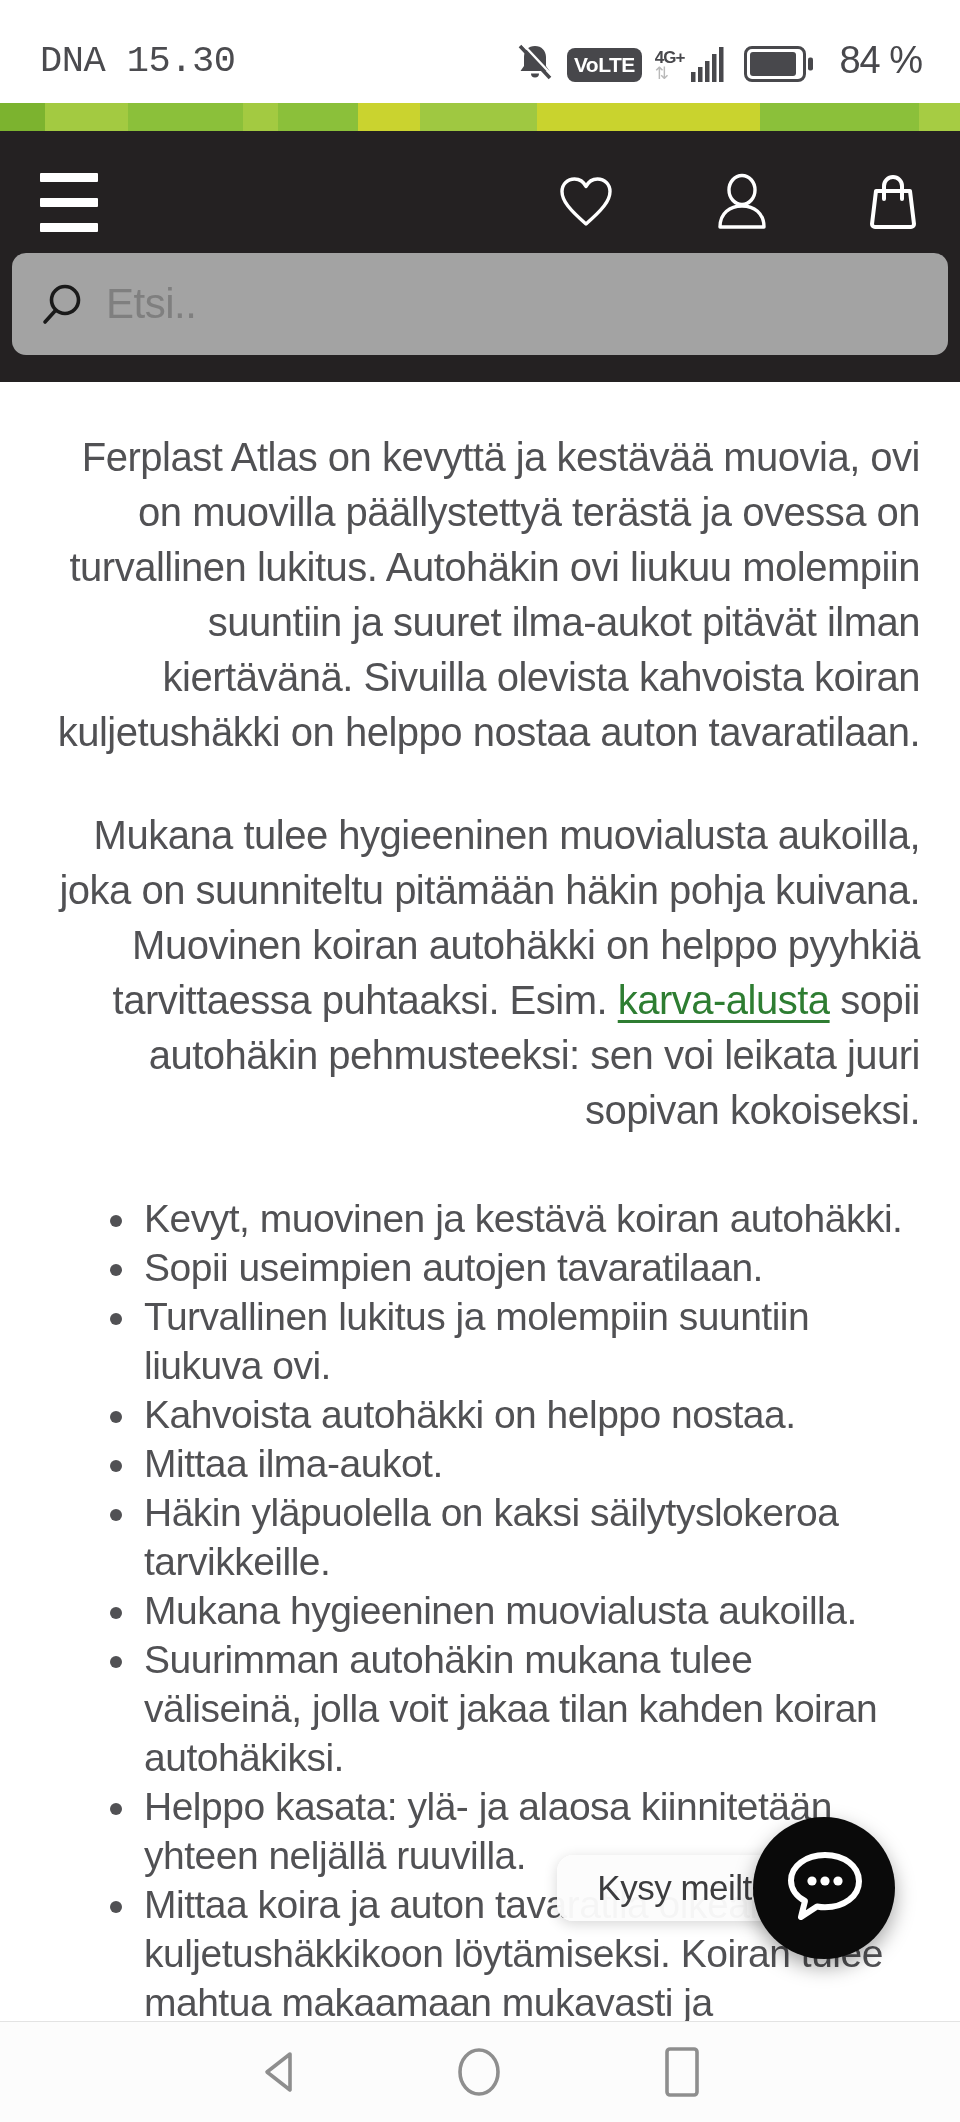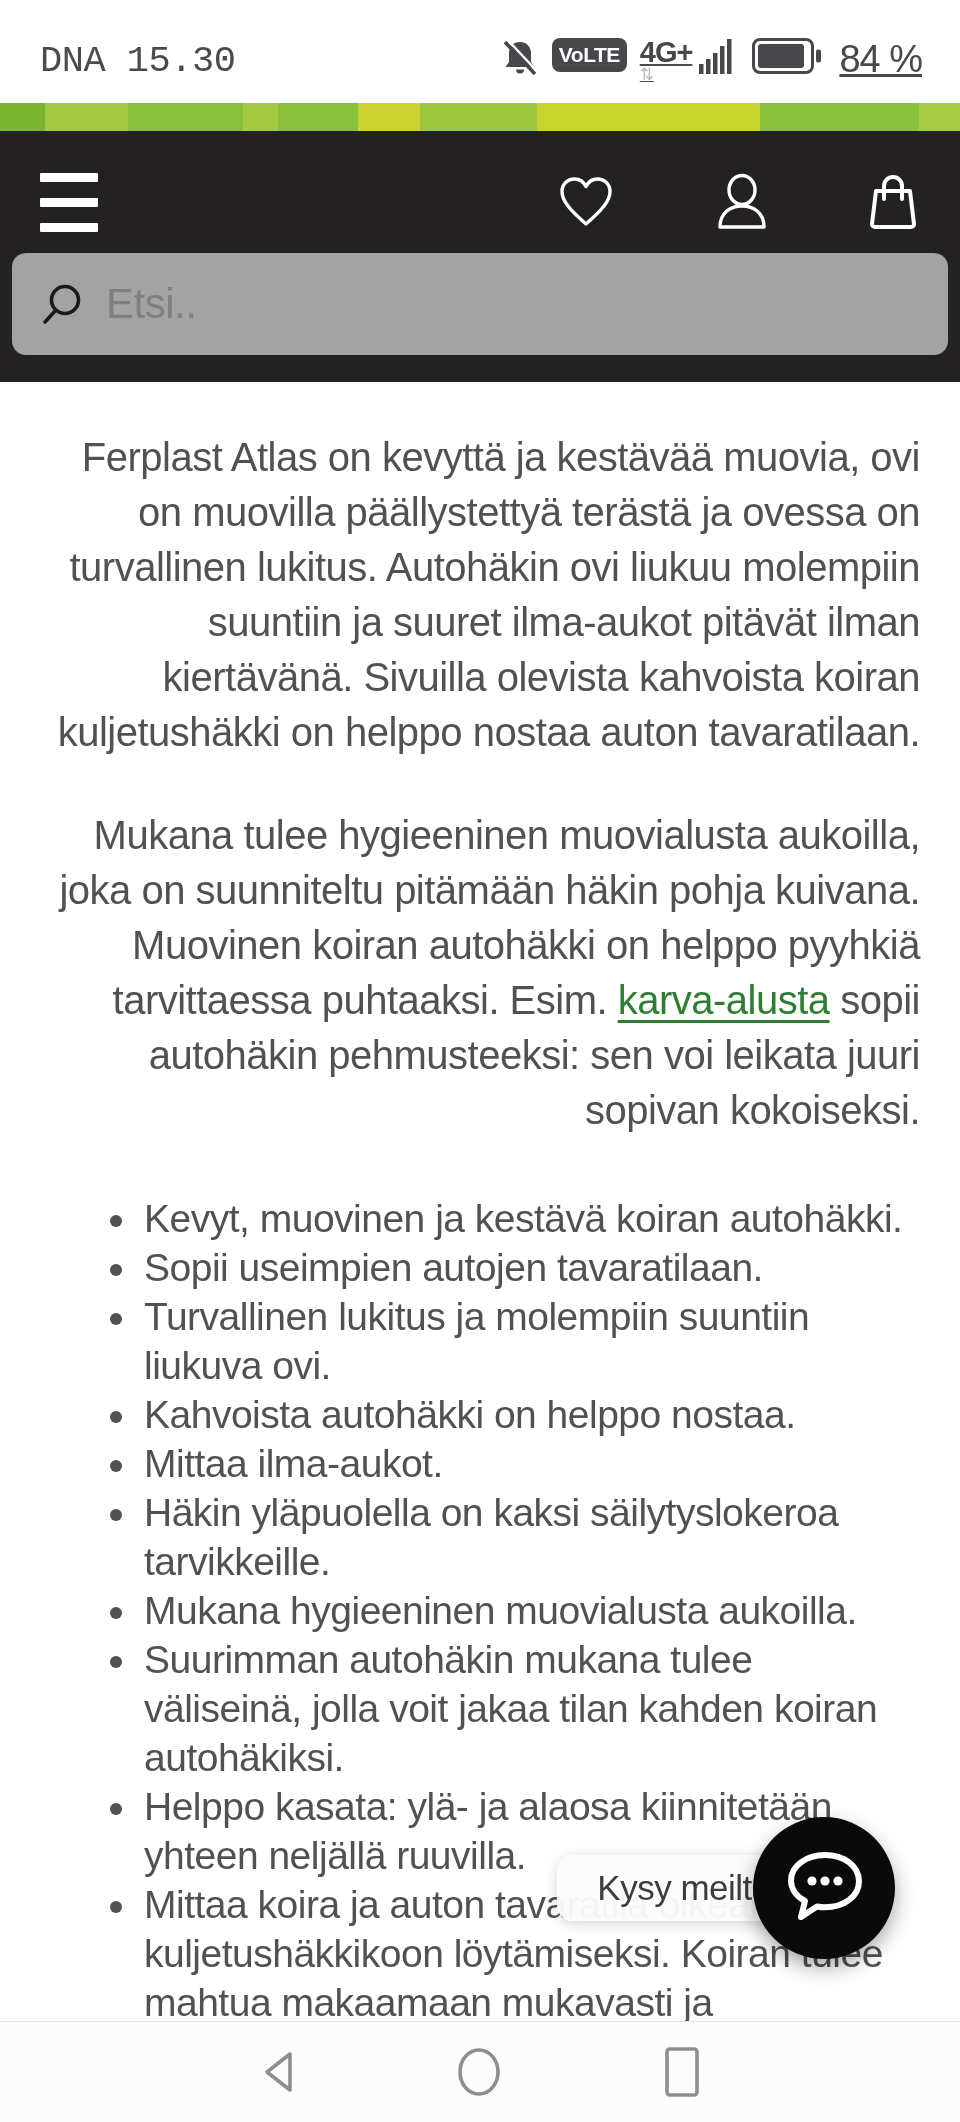--- a/index.html
+++ b/index.html
@@ -6,32 +6,32 @@
   body{
     width:960px;height:2122px;overflow:hidden;background:#ffffff;position:relative;
     font-family:"Liberation Sans","DejaVu Sans",sans-serif;
   }
   
   .status-bar{
     height:103px;box-sizing:border-box;display:flex;align-items:center;
     justify-content:space-between;padding:18px 38px 0 40px;color:#4b4b4f;background:#fff;
   }
   .carrier-time{font-size:37px;letter-spacing:-0.5px;font-family:Liberation Mono, monospace;}
-  .status-right{display:flex;align-items:flex-start;gap:13px;text-decoration:underline;}
+  .status-right{display:flex;align-items:flex-end;gap:13px;}
   .volte-badge{
     background:#47474b;color:#fff;font-size:21px;font-weight:bold;
     border-radius:8px;padding:5px 7px;letter-spacing:-0.5px;
   }
   .network{display:flex;flex-direction:column;align-items:flex-start;line-height:1;margin-right:-6px;}
-  .network-label{font-size:29px;font-weight:bold;color:#48484c;letter-spacing:-1px;}
+  .network-label{font-size:17px;font-weight:bold;color:#48484c;letter-spacing:-1px;}
   .network-arrows{font-size:17px;color:#b9b9b9;margin-top:-1px;}
   .battery{width:56px;height:30px;border:3px solid #48484c;border-radius:8px;position:relative;margin-left:4px;}
   .battery-fill{position:absolute;left:3px;top:3px;bottom:3px;width:82%;background:#48484c;border-radius:3px;}
   .battery-tip{position:absolute;right:-10px;top:50%;transform:translateY(-50%);width:5px;height:13px;background:#48484c;border-radius:2px;}
-  .battery-percent{font-size:38px;color:#48484c;margin-left:12px;letter-spacing:-1px;}
+  .battery-percent{font-size:38px;color:#48484c;margin-left:20px;letter-spacing:-1px;}
   
   .green-bar{height:28px;display:flex;width:100%;}
   .green-bar > div{height:100%;flex:none;}
   
   .app-header{background:#242122;height:251px;box-sizing:border-box;padding:28px 12px 0 12px;}
   .header-row{display:flex;align-items:center;height:86px;padding:0 30px 0 28px;}
   .hamburger{width:58px;height:59px;display:flex;flex-direction:column;justify-content:space-between;background:none;border:none;padding:0;cursor:pointer;}
   .hamburger div{height:9px;background:#fff;border-radius:1px;}
   .header-icons{margin-left:auto;display:flex;align-items:center;gap:95px;}
   .icon-btn{background:none;border:none;padding:0;cursor:pointer;display:flex;align-items:center;justify-content:center;}

